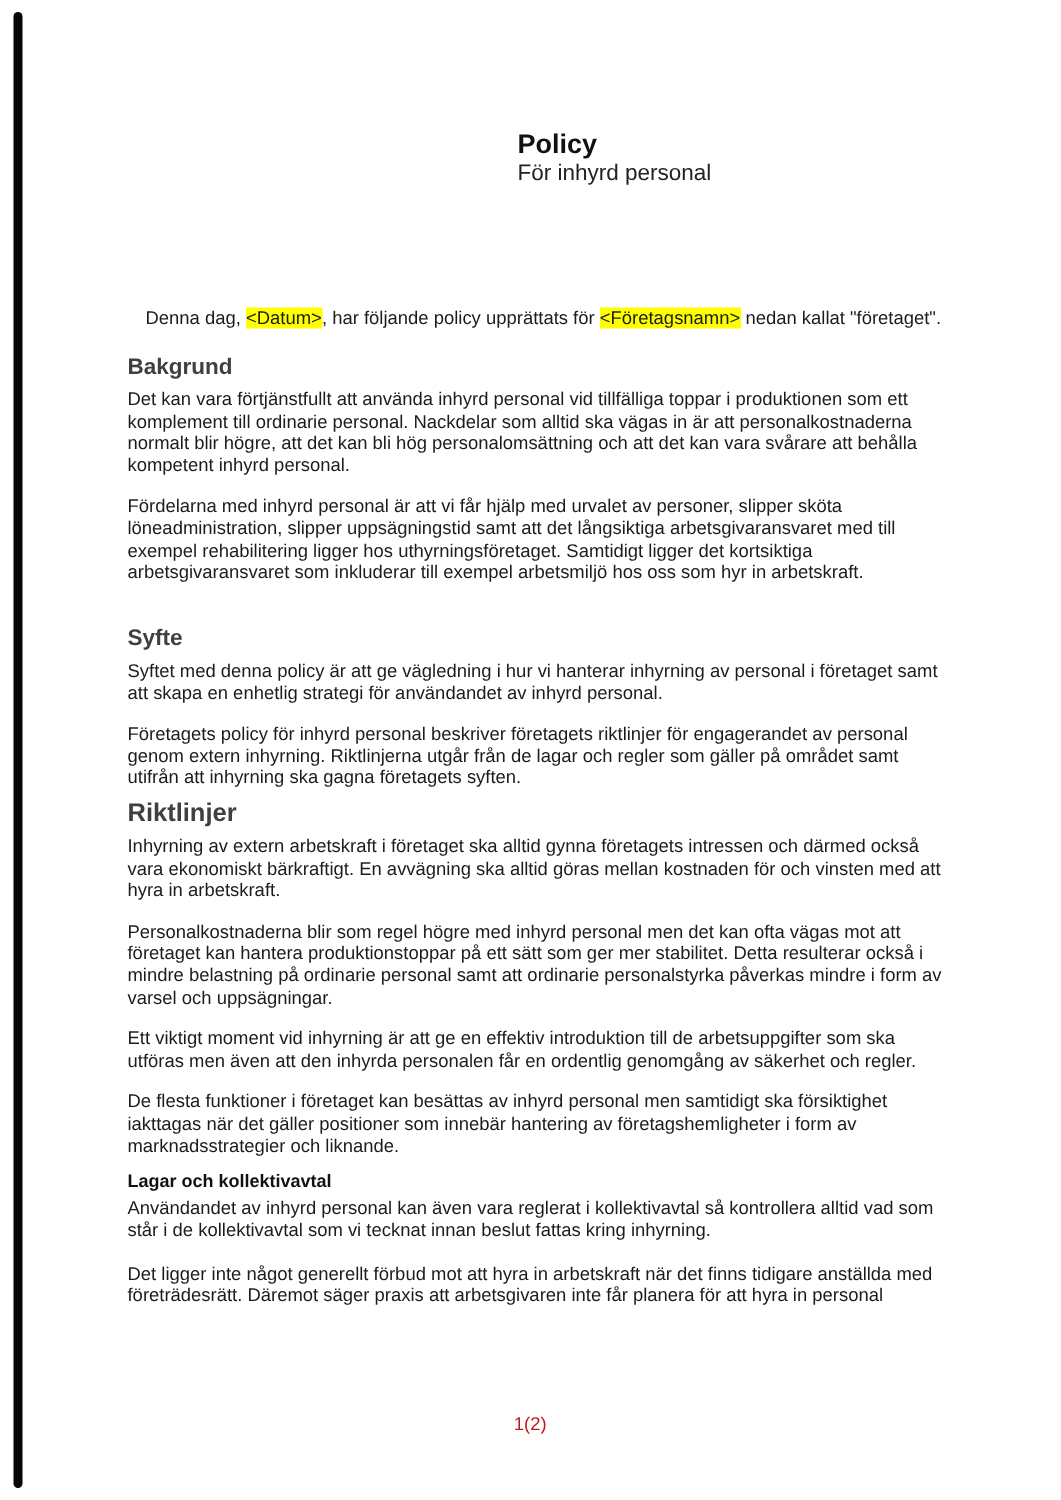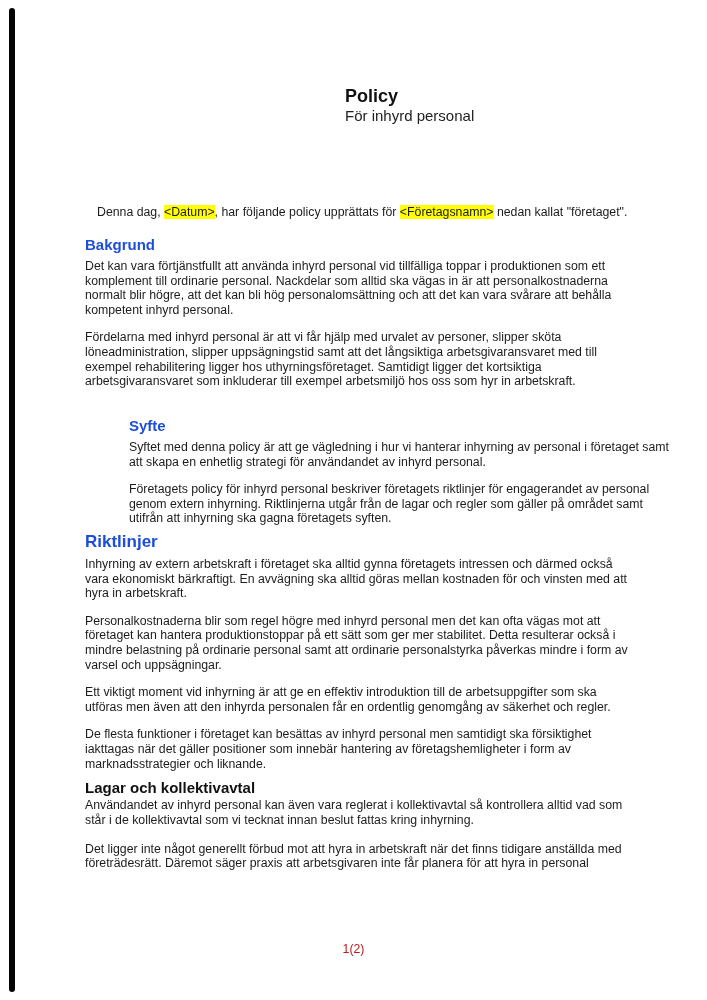--- a/index.html
+++ b/index.html
@@ -53,35 +53,35 @@
     margin: 12px;
   }
   .hl { background: #ffff00; }
 
   .sec {
     position: absolute;
     left: 85px;
     width: 545px;
   }
   .sec-bakgrund   { top: 236px; }
-  .sec-syfte      { top: 417px; margin-left: 44px; }
+  .sec-syfte      { top: 417px; }
   .sec-riktlinjer { top: 532px; }
   .sec-lagar      { top: 780px; }
 
   .sec h2 {
     margin: 0 0 5px 0;
     font-size: 15px;
     line-height: 18px;
     font-weight: bold;
-    color: #1d4ed8;
+    color: #404040;
   }
   .sec h2.lg { font-size: 17px; line-height: 20px; }
   .sec h3 {
     margin: 0 0 3px 0;
-    font-size: 15px;
+    font-size: 12px;
     line-height: 15px;
     font-weight: bold;
     color: #111;
   }
   .sec p { margin: 0 0 13px 0; }
   .sec-lagar p { margin-bottom: 14.5px; }
 
   .page-number {
     position: absolute;
     left: 0;

